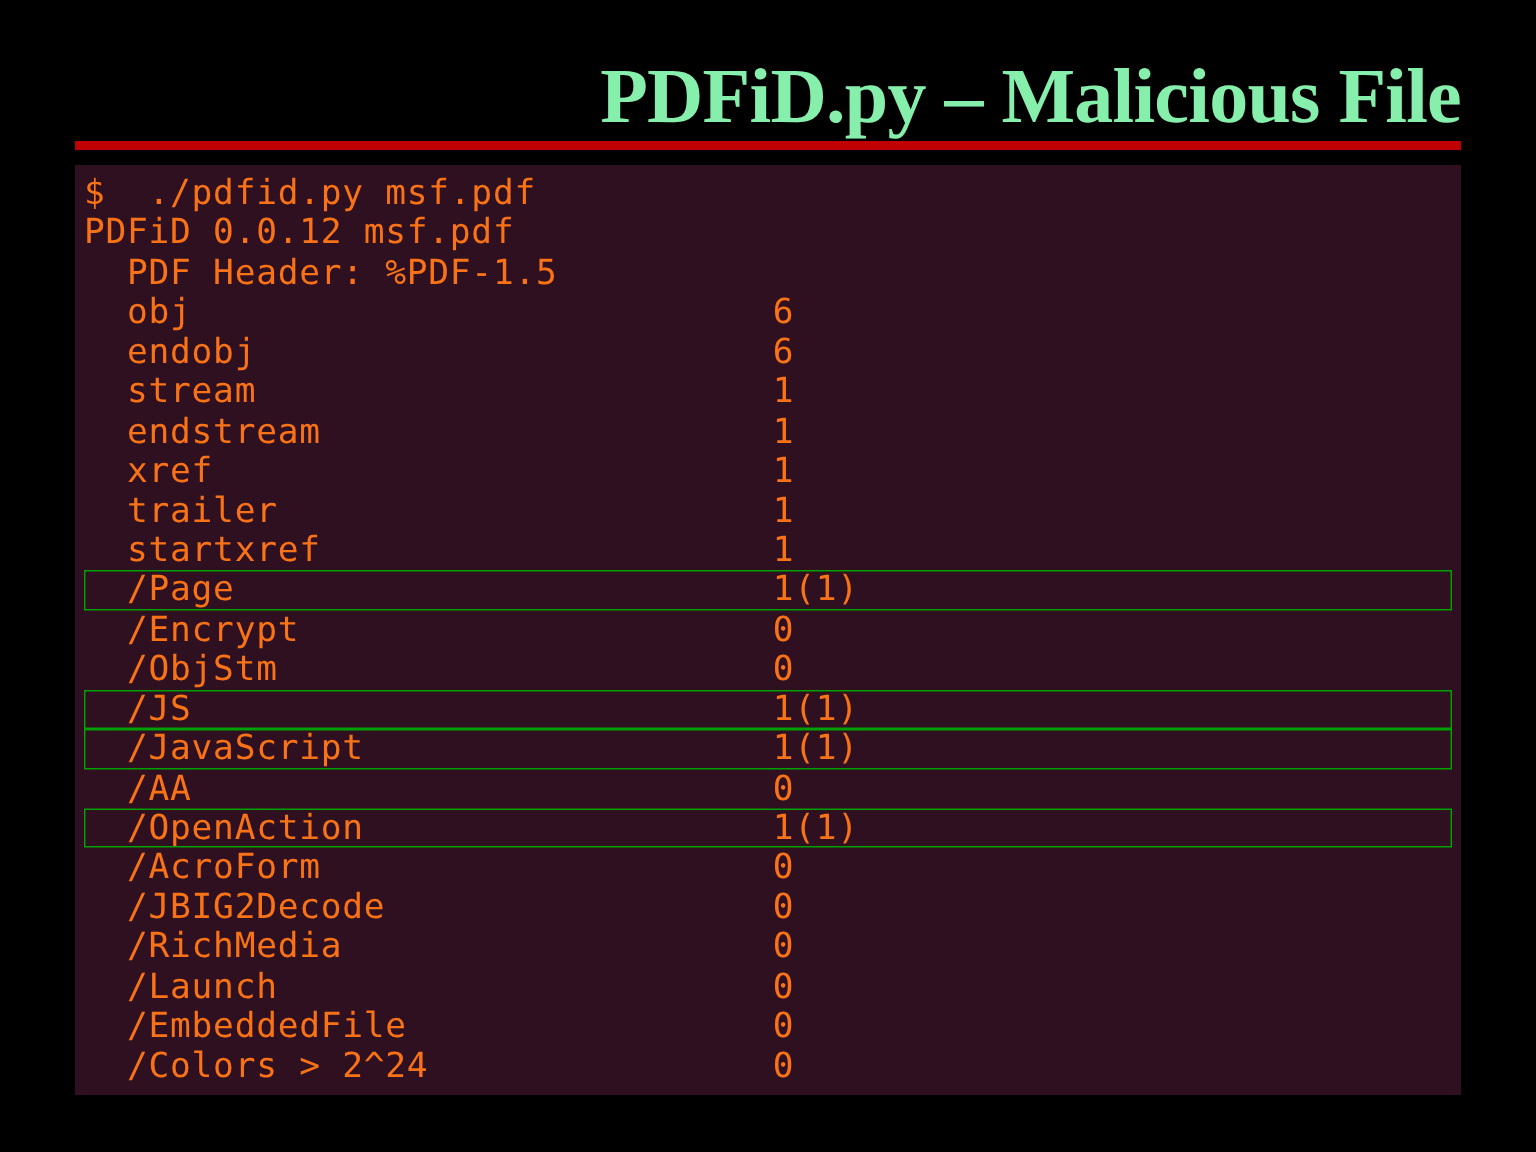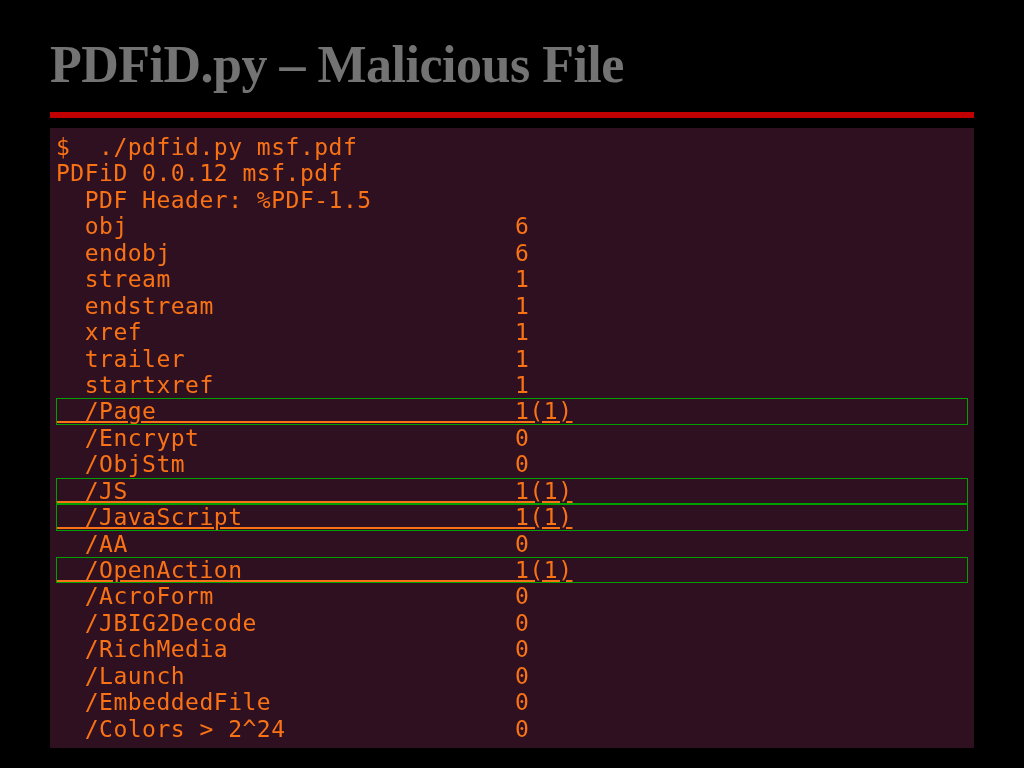--- a/index.html
+++ b/index.html
@@ -9,25 +9,24 @@
     background: #000;
     overflow: hidden;
     font-family: Georgia, 'Times New Roman', serif;
   }
   .slide {
     width: 100%;
     height: 100%;
     padding: 35px 50px 0 50px;
   }
   .title {
-    color: #737373;
+    color: #86efac;
     font-size: 52px;
     font-weight: bold;
-    text-align: left;
-    margin-bottom: 18px;
+    text-align: right;
     letter-spacing: -0.5px;
   }
   .rule {
     height: 6px;
     background: #c00000;
     width: 100%;
     margin-bottom: 10px;
   }
   .terminal {
     background: #2e1021;
@@ -46,21 +45,20 @@
   }
   .term-key {
     white-space: pre;
   }
   .term-val {
     white-space: pre;
   }
   .boxed {
     outline: 1px solid #00a000;
     outline-offset: -1px;
-    text-decoration: underline;
   }
 </style>
 </head>
 <body>
 
 <div class="slide">
   <h1 class="title">PDFiD.py – Malicious File</h1>
   <div class="rule"></div>
   <div class="terminal" id="terminal"><div class="term-line">$  ./pdfid.py msf.pdf</div><div class="term-line">PDFiD 0.0.12 msf.pdf</div><div class="term-line">  PDF Header: %PDF-1.5</div><div class="term-line"><span class="term-key">  obj                           </span><span class="term-val">6</span></div><div class="term-line"><span class="term-key">  endobj                        </span><span class="term-val">6</span></div><div class="term-line"><span class="term-key">  stream                        </span><span class="term-val">1</span></div><div class="term-line"><span class="term-key">  endstream                     </span><span class="term-val">1</span></div><div class="term-line"><span class="term-key">  xref                          </span><span class="term-val">1</span></div><div class="term-line"><span class="term-key">  trailer                       </span><span class="term-val">1</span></div><div class="term-line"><span class="term-key">  startxref                     </span><span class="term-val">1</span></div><div class="term-line boxed"><span class="term-key">  /Page                         </span><span class="term-val">1(1)</span></div><div class="term-line"><span class="term-key">  /Encrypt                      </span><span class="term-val">0</span></div><div class="term-line"><span class="term-key">  /ObjStm                       </span><span class="term-val">0</span></div><div class="term-line boxed"><span class="term-key">  /JS                           </span><span class="term-val">1(1)</span></div><div class="term-line boxed"><span class="term-key">  /JavaScript                   </span><span class="term-val">1(1)</span></div><div class="term-line"><span class="term-key">  /AA                           </span><span class="term-val">0</span></div><div class="term-line boxed"><span class="term-key">  /OpenAction                   </span><span class="term-val">1(1)</span></div><div class="term-line"><span class="term-key">  /AcroForm                     </span><span class="term-val">0</span></div><div class="term-line"><span class="term-key">  /JBIG2Decode                  </span><span class="term-val">0</span></div><div class="term-line"><span class="term-key">  /RichMedia                    </span><span class="term-val">0</span></div><div class="term-line"><span class="term-key">  /Launch                       </span><span class="term-val">0</span></div><div class="term-line"><span class="term-key">  /EmbeddedFile                 </span><span class="term-val">0</span></div><div class="term-line"><span class="term-key">  /Colors &gt; 2^24                </span><span class="term-val">0</span></div></div>
 </div>

